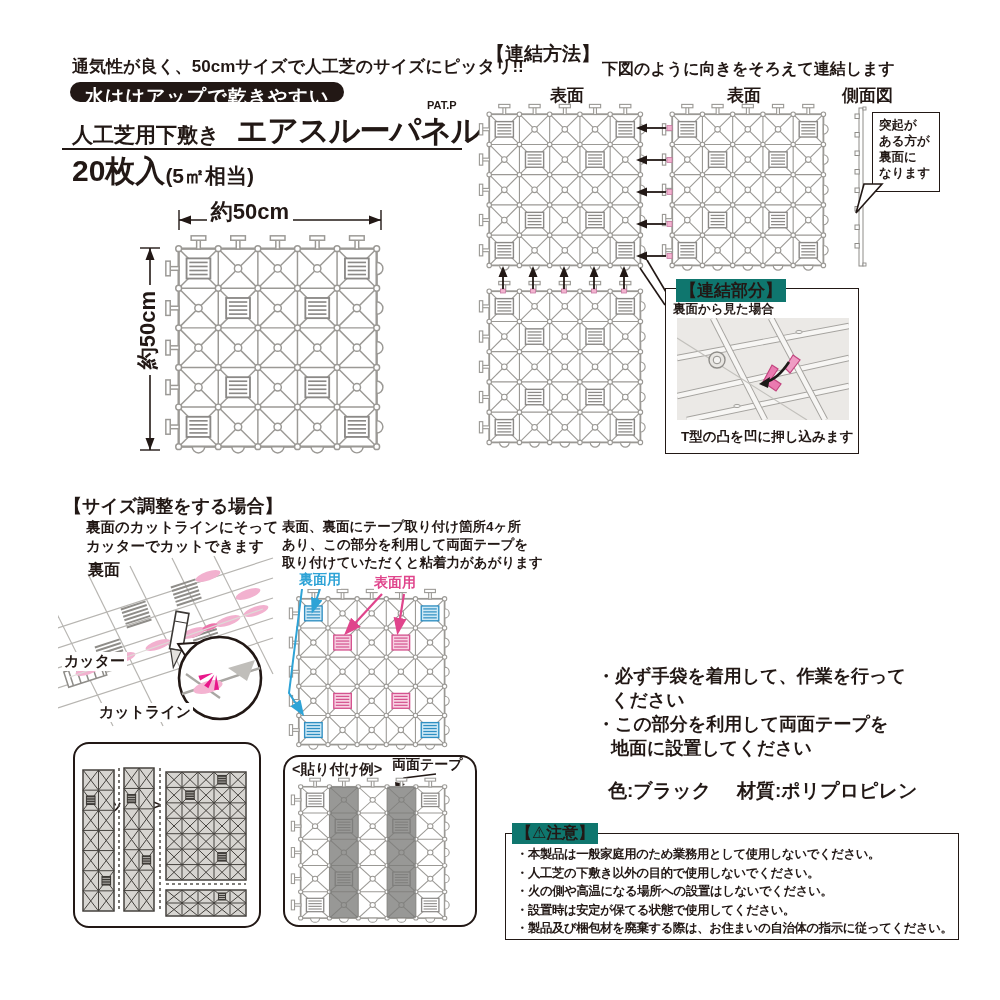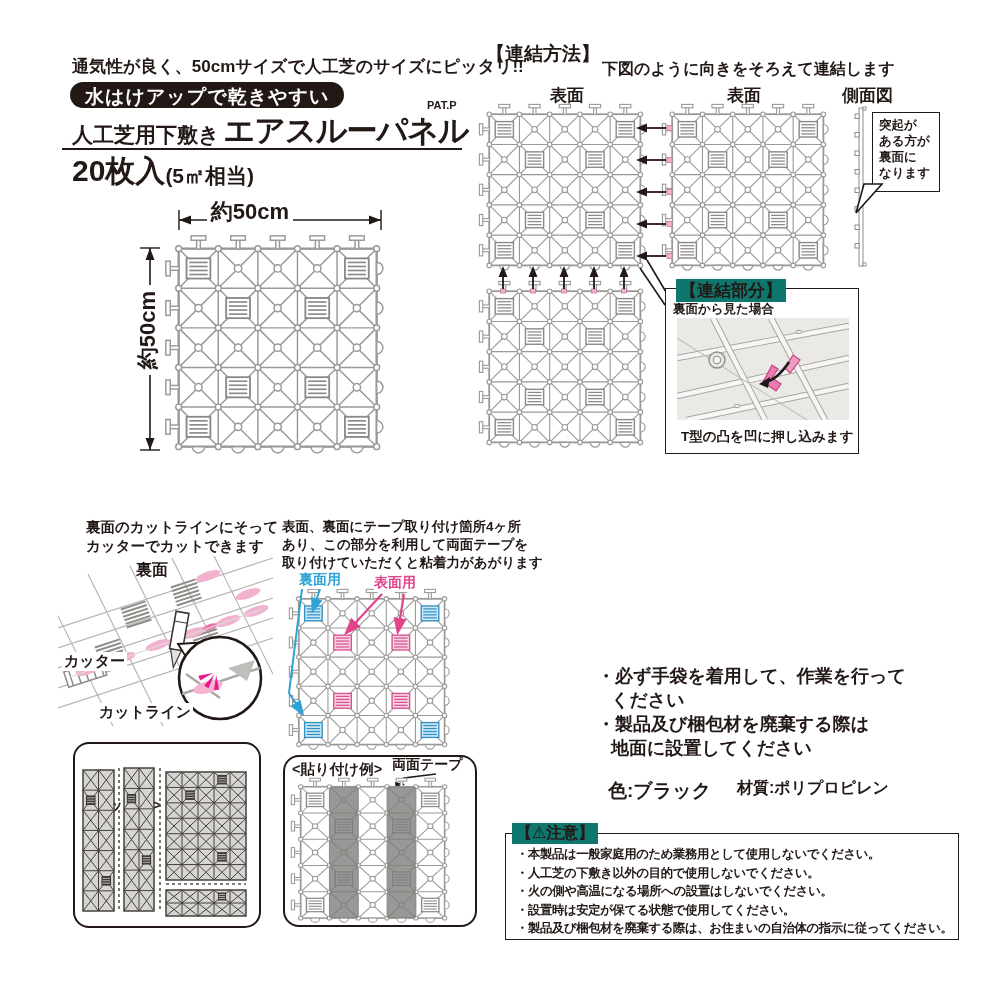--- a/index.html
+++ b/index.html
@@ -1,20 +1,20 @@
 <!DOCTYPE html>
 <html><head>
 <meta charset="utf-8">
 <style>
   html,body{margin:0;padding:0;background:#fff;}
   .page{position:relative;width:1000px;height:1000px;background:#fff;overflow:hidden;
         font-family:"Liberation Sans","DejaVu Sans",sans-serif;color:#221815;}
   .abs{position:absolute;}
   .b{font-weight:bold;}
-  .badge{background:#221815;color:#fff;border-radius:16px;height:26px;line-height:30px;padding:0 15px;font-size:19px;font-weight:bold;letter-spacing:1px;}
+  .badge{background:#221815;color:#fff;border-radius:16px;height:20px;line-height:30px;padding:0 15px;font-size:19px;font-weight:bold;letter-spacing:1px;}
   .boxed{border:2.5px solid #221815;padding:1px 12px 2px 12px;font-size:20px;font-weight:bold;}
   .rule{background:#221815;height:2px;}
   .rbox{border:2px solid #221815;border-radius:16px;background:#fff;}
   .kbox{border:1.8px solid #221815;background:#fff;}
   .overlay-label{background:#0f766e;padding:0 4px;text-align:center;}
   .cyan{color:#2ea3d6;}
   .pinkc{color:#e0458c;}
   .dimlabel{background:#fff;text-align:center;font-size:22px;font-weight:bold;}
   .note-line{font-size:18px;font-weight:bold;line-height:23px;white-space:nowrap;}
   .caution-item{font-size:12.4px;font-weight:bold;line-height:18.6px;letter-spacing:-0.4px;white-space:nowrap;}
@@ -23,21 +23,21 @@
   svg{display:block;}
 </style>
 </head>
 <body>
 
 <div class="page">
 
   <div class="abs b" style="left:72px;top:55px;font-size:17px;white-space:nowrap;">通気性が良く、50cmサイズで人工芝のサイズにピッタリ!!</div>
   <div class="abs badge" style="left:70px;top:82px;">水はけアップで乾きやすい</div>
   <div class="abs b" style="left:427px;top:99px;font-size:11px;">PAT.P</div>
-  <div class="abs" style="left:72px;top:110px;display:flex;align-items:flex-end;gap:4px;">
+  <div class="abs" style="left:72px;top:110px;display:flex;align-items:flex-end;gap:17px;">
     <span class="b" style="font-size:21px;padding-bottom:3px;">人工芝用下敷き</span>
     <span class="b" style="font-size:31px;letter-spacing:-1px;">エアスルーパネル</span>
   </div>
   <div class="abs rule" style="left:62px;top:148px;width:400px;"></div>
   <div class="abs" style="left:72px;top:151px;display:flex;align-items:flex-end;">
     <span class="b" style="font-size:30px;">20枚入</span>
     <span class="b" style="font-size:21px;padding-bottom:2px;">(5㎡相当)</span>
   </div>
 
   <div class="abs" style="left:150px;top:208px;width:240px;height:24px;" id="d-dimtop">
@@ -937,20 +937,21 @@
  <ellipse cx="122" cy="14" rx="3.2" ry="1.6" fill="#f2f1ef" stroke="#9a9894" stroke-width="0.9"></ellipse>
  <ellipse cx="60" cy="88" rx="3.2" ry="1.6" fill="#f2f1ef" stroke="#9a9894" stroke-width="0.9"></ellipse>
  <polygon points="86,64 95,47 101,51 95,60 104,66 99,73" fill="#ea7ab0" stroke="#c2457f" stroke-width="1.2"></polygon>
  <polygon points="108,50 116,37 123,42 113,55" fill="#ef9cc4" stroke="#c2457f" stroke-width="1.2"></polygon>
  <path d="M112,44 Q100,62 88,64" fill="none" stroke="#1c1a18" stroke-width="2.6"></path>
  <polygon points="82,66 93,59 91,70" fill="#1c1a18"></polygon>
       </svg>
     </div>
   <div class="abs b" style="left:681px;top:428px;font-size:13.5px;">T型の凸を凹に押し込みます</div>
 
+  <div class="abs b" style="left:64px;top:494px;font-size:18px;">【サイズ調整をする場合】</div>
   <div class="abs b" style="left:86px;top:518px;font-size:14.5px;">裏面のカットラインにそって</div>
   <div class="abs b" style="left:86px;top:537px;font-size:14.5px;">カッターでカットできます</div>
   <div class="abs" style="left:58px;top:556px;width:218px;height:178px;" id="d-cutter">
       <svg viewBox="0 0 218 178" width="218" height="178">
         <rect x="0" y="0" width="218" height="178" fill="#fff"></rect>
         <line x1="0" y1="72" x2="215" y2="2" stroke="#b7b5b1" stroke-width="1.2"></line>
         <line x1="0" y1="92" x2="215" y2="22" stroke="#b7b5b1" stroke-width="1.2"></line>
         <line x1="0" y1="112" x2="215" y2="42" stroke="#b7b5b1" stroke-width="1.2"></line>
         <line x1="0" y1="132" x2="215" y2="62" stroke="#b7b5b1" stroke-width="1.2"></line>
         <line x1="0" y1="152" x2="215" y2="82" stroke="#b7b5b1" stroke-width="1.2"></line>
@@ -1019,21 +1020,21 @@
  <circle cx="162" cy="122" r="41" fill="#fff" stroke="#221815" stroke-width="2.6"></circle>
  <line x1="124" y1="138" x2="202" y2="112" stroke="#a9a7a3" stroke-width="2.4"></line>
  <line x1="128" y1="118" x2="162" y2="142" stroke="#a9a7a3" stroke-width="2.2"></line>
  <polygon points="170,112 197,104 189,125" fill="#c0beba"></polygon>
  <ellipse cx="150" cy="131" rx="15" ry="6" fill="#f4b3d1" transform="rotate(-15 150 131)"></ellipse>
         <polygon points="155.18092213764228,117.02606042997701 140.3933431867915,119.74241043471966 142.10694332853933,124.45048813014604" fill="#e8188a"></polygon>
         <polygon points="156.36608289495493,118.51601170383627 146.19093747817087,129.5847724440099 150.3928712886674,132.3135401666597" fill="#e8188a"></polygon>
         <polygon points="158.1046984901075,118.99817248105728 156.11848766118223,133.90139411662892 161.12566719800475,133.72653955421976" fill="#e8188a"></polygon>
       </svg>
     </div>
-  <div class="abs b" style="left:88px;top:560px;font-size:16px;margin-left:48px;">裏面</div>
+  <div class="abs b" style="left:88px;top:560px;font-size:16px;">裏面</div>
   <div class="abs b" style="left:62px;top:652px;font-size:15px;background:#fff;padding:0 2px;">カッター</div>
   <div class="abs b" style="left:97px;top:703px;font-size:15px;background:#fff;padding:0 2px;">カットライン</div>
 
   <div class="abs rbox" style="left:73px;top:742px;width:184px;height:182px;"></div>
   <div class="abs b" style="left:85px;top:748px;font-size:14.5px;margin-top:48px;">&lt;カット例&gt;</div>
   <div class="abs" style="left:80px;top:764px;width:170px;height:154px;" id="d-cut">
       <svg viewBox="0 0 170 154" width="170" height="154">
         <rect x="3" y="6" width="31" height="141" fill="#d7d5d1" stroke="#45423e" stroke-width="1.5"></rect>
         <line x1="18.5" y1="6" x2="18.5" y2="147" stroke="#45423e" stroke-width="1"></line>
         <line x1="3" y1="26.142857142857142" x2="34" y2="26.142857142857142" stroke="#45423e" stroke-width="1"></line>
@@ -1668,24 +1669,24 @@
         <line x1="78.60000000000001" y1="82.50000000000001" x2="88.60000000000001" y2="82.50000000000001" stroke="#8b8987" stroke-width="0.9"></line>
         <line x1="78.60000000000001" y1="84.7" x2="88.60000000000001" y2="84.7" stroke="#8b8987" stroke-width="0.9"></line>
         <line x1="78.60000000000001" y1="86.9" x2="88.60000000000001" y2="86.9" stroke="#8b8987" stroke-width="0.9"></line>
         <rect x="29.6" y="8" width="21.6" height="108" fill="#7b7b79" opacity="0.78"></rect>
         <rect x="72.80000000000001" y="8" width="21.6" height="108" fill="#7b7b79" opacity="0.78"></rect>
       </svg>
     </div>
 
   <div class="abs note-line" style="left:597px;top:665px;">・必ず手袋を着用して、作業を行って</div>
   <div class="abs note-line" style="left:611px;top:689px;">ください</div>
-  <div class="abs note-line" style="left:597px;top:713px;">・製品及び梱包材を廃棄する際は</div>
+  <div class="abs note-line" style="left:597px;top:713px;">・この部分を利用して両面テープを</div>
   <div class="abs note-line" style="left:611px;top:737px;">地面に設置してください</div>
   <div class="abs b" style="left:608px;top:778px;font-size:19px;">色:ブラック</div>
-  <div class="abs b" style="left:737px;top:778px;font-size:16px;">材質:ポリプロピレン</div>
+  <div class="abs b" style="left:737px;top:778px;font-size:19px;">材質:ポリプロピレン</div>
 
   <div class="abs kbox" style="left:505px;top:833px;width:452px;height:105px;"></div>
   <div class="abs b overlay-label" style="left:512px;top:823px;font-size:16px;">【⚠注意】</div>
   <div class="abs" style="left:516px;top:845px;">
     <div class="caution-item">・本製品は一般家庭用のため業務用として使用しないでください。</div>
     <div class="caution-item">・人工芝の下敷き以外の目的で使用しないでください。</div>
     <div class="caution-item">・火の側や高温になる場所への設置はしないでください。</div>
     <div class="caution-item">・設置時は安定が保てる状態で使用してください。</div>
     <div class="caution-item">・製品及び梱包材を廃棄する際は、お住まいの自治体の指示に従ってください。</div>
   </div>

